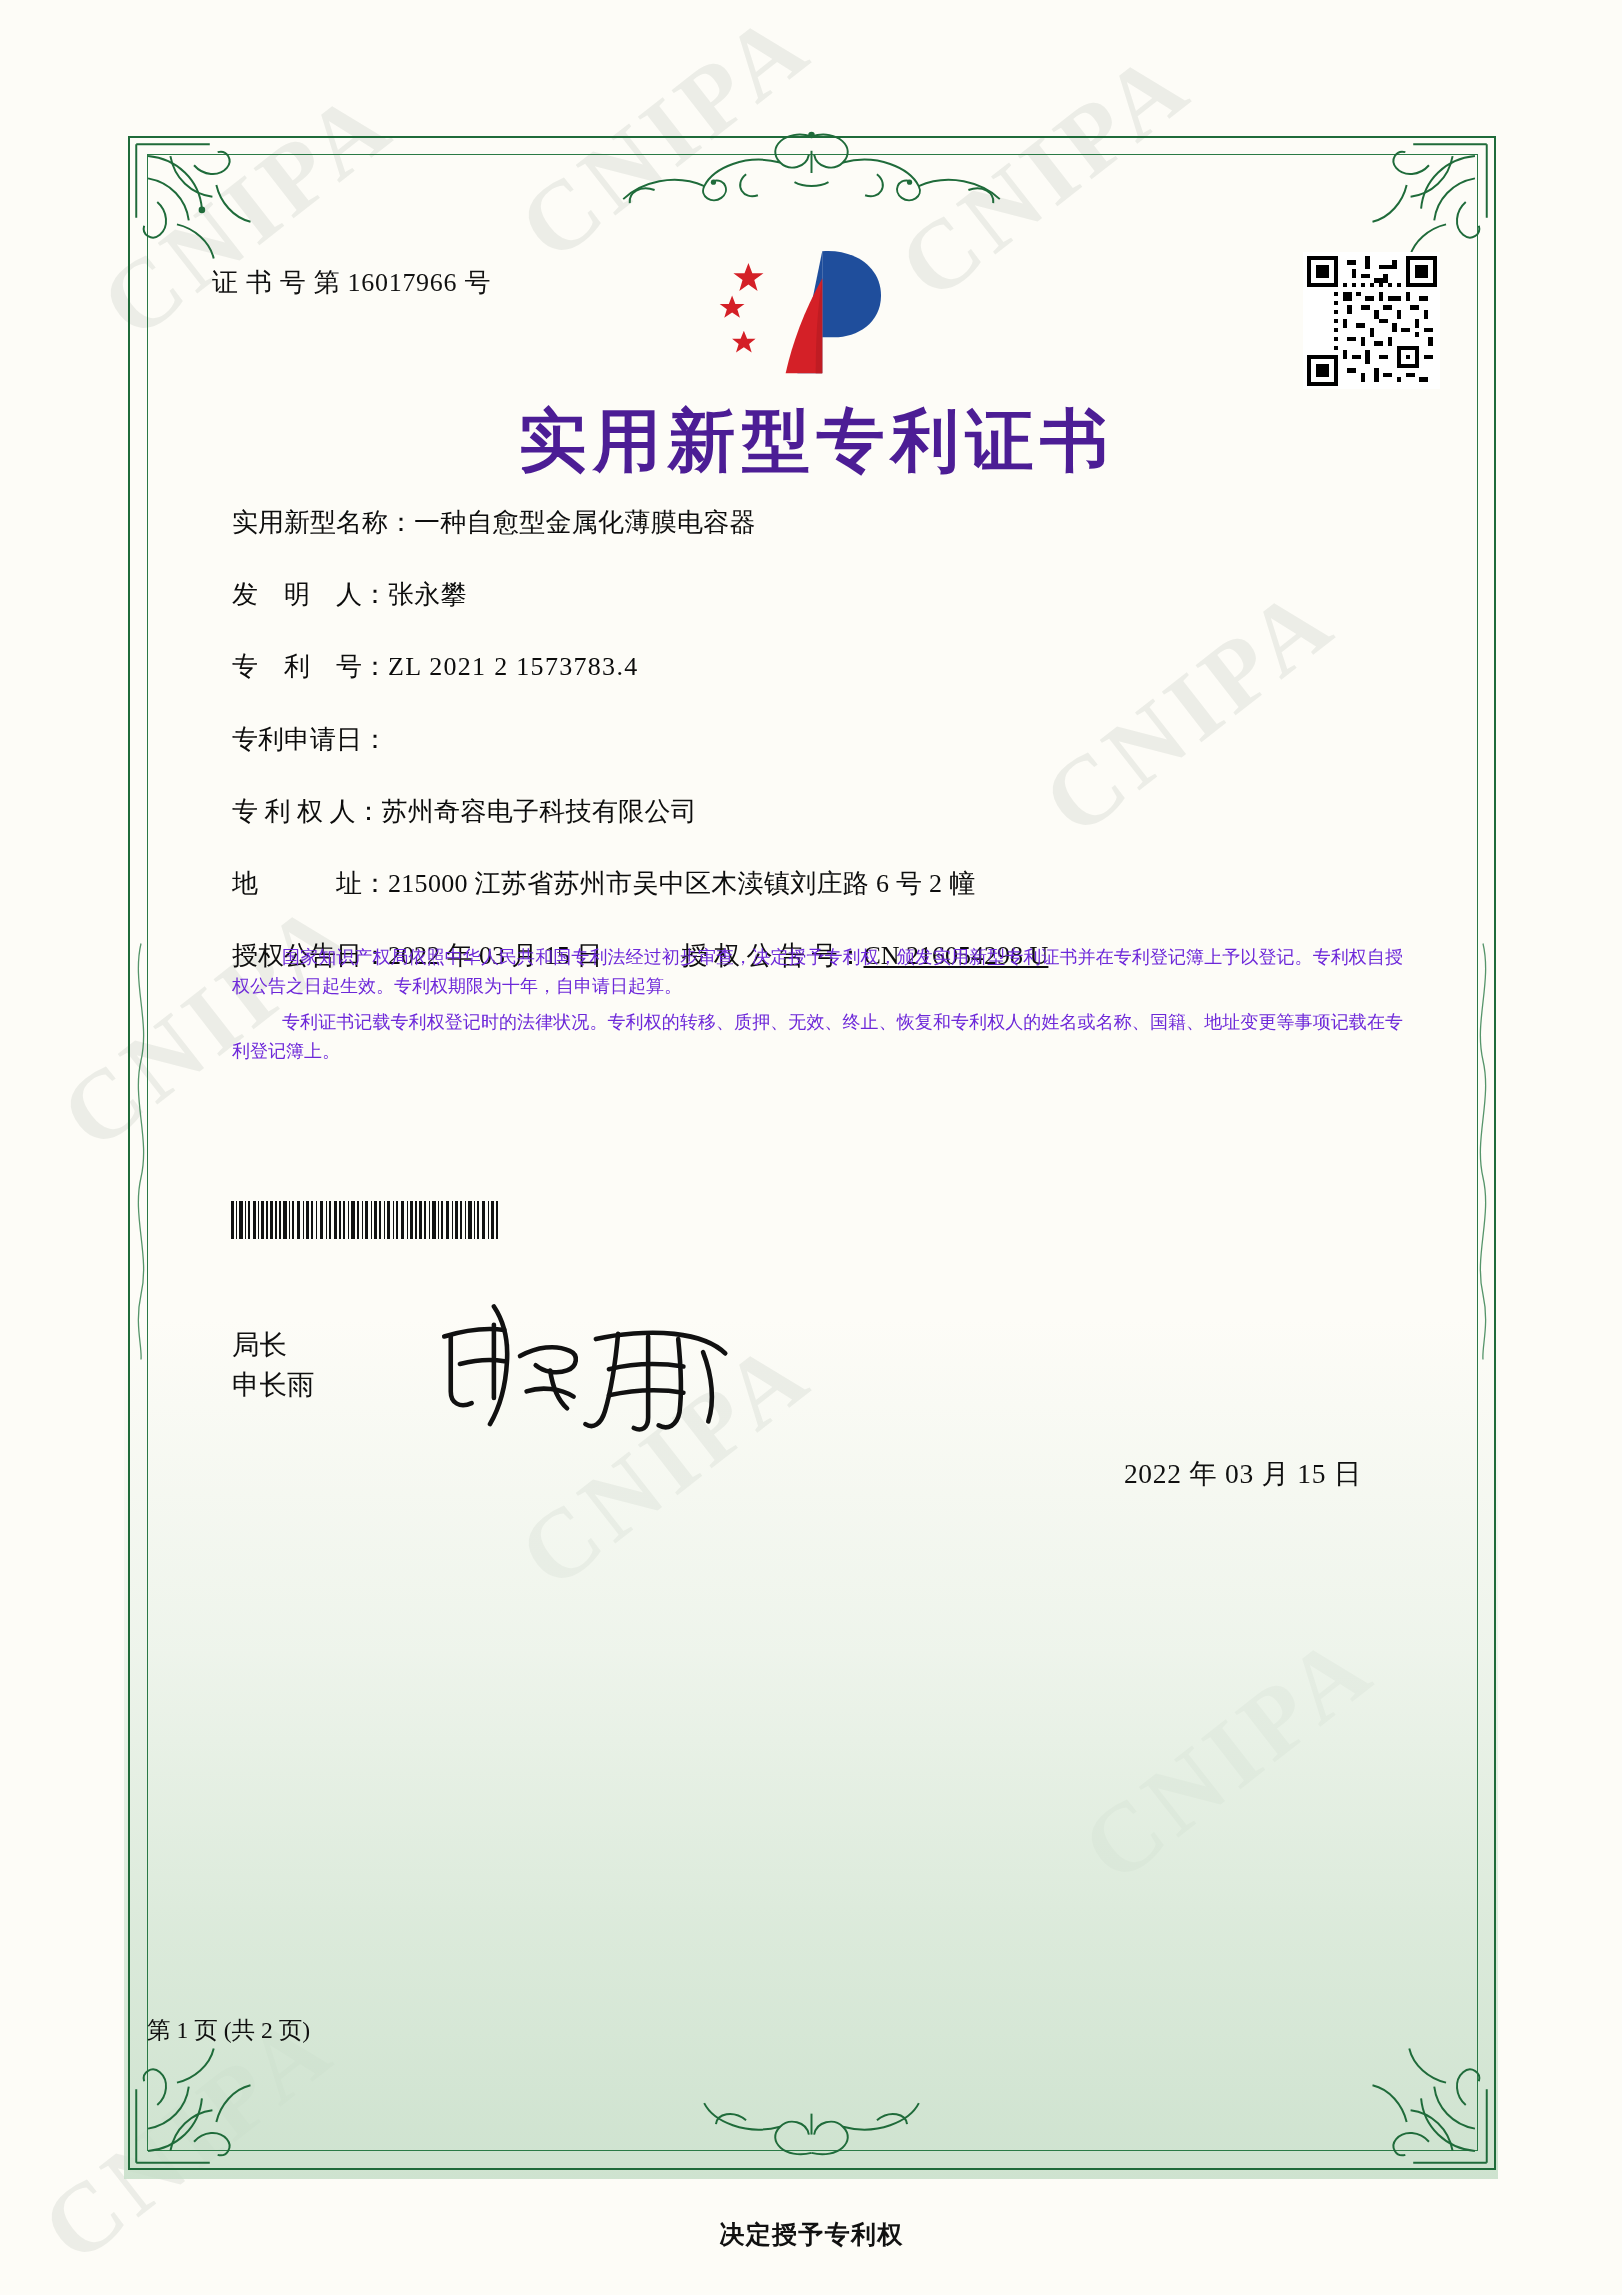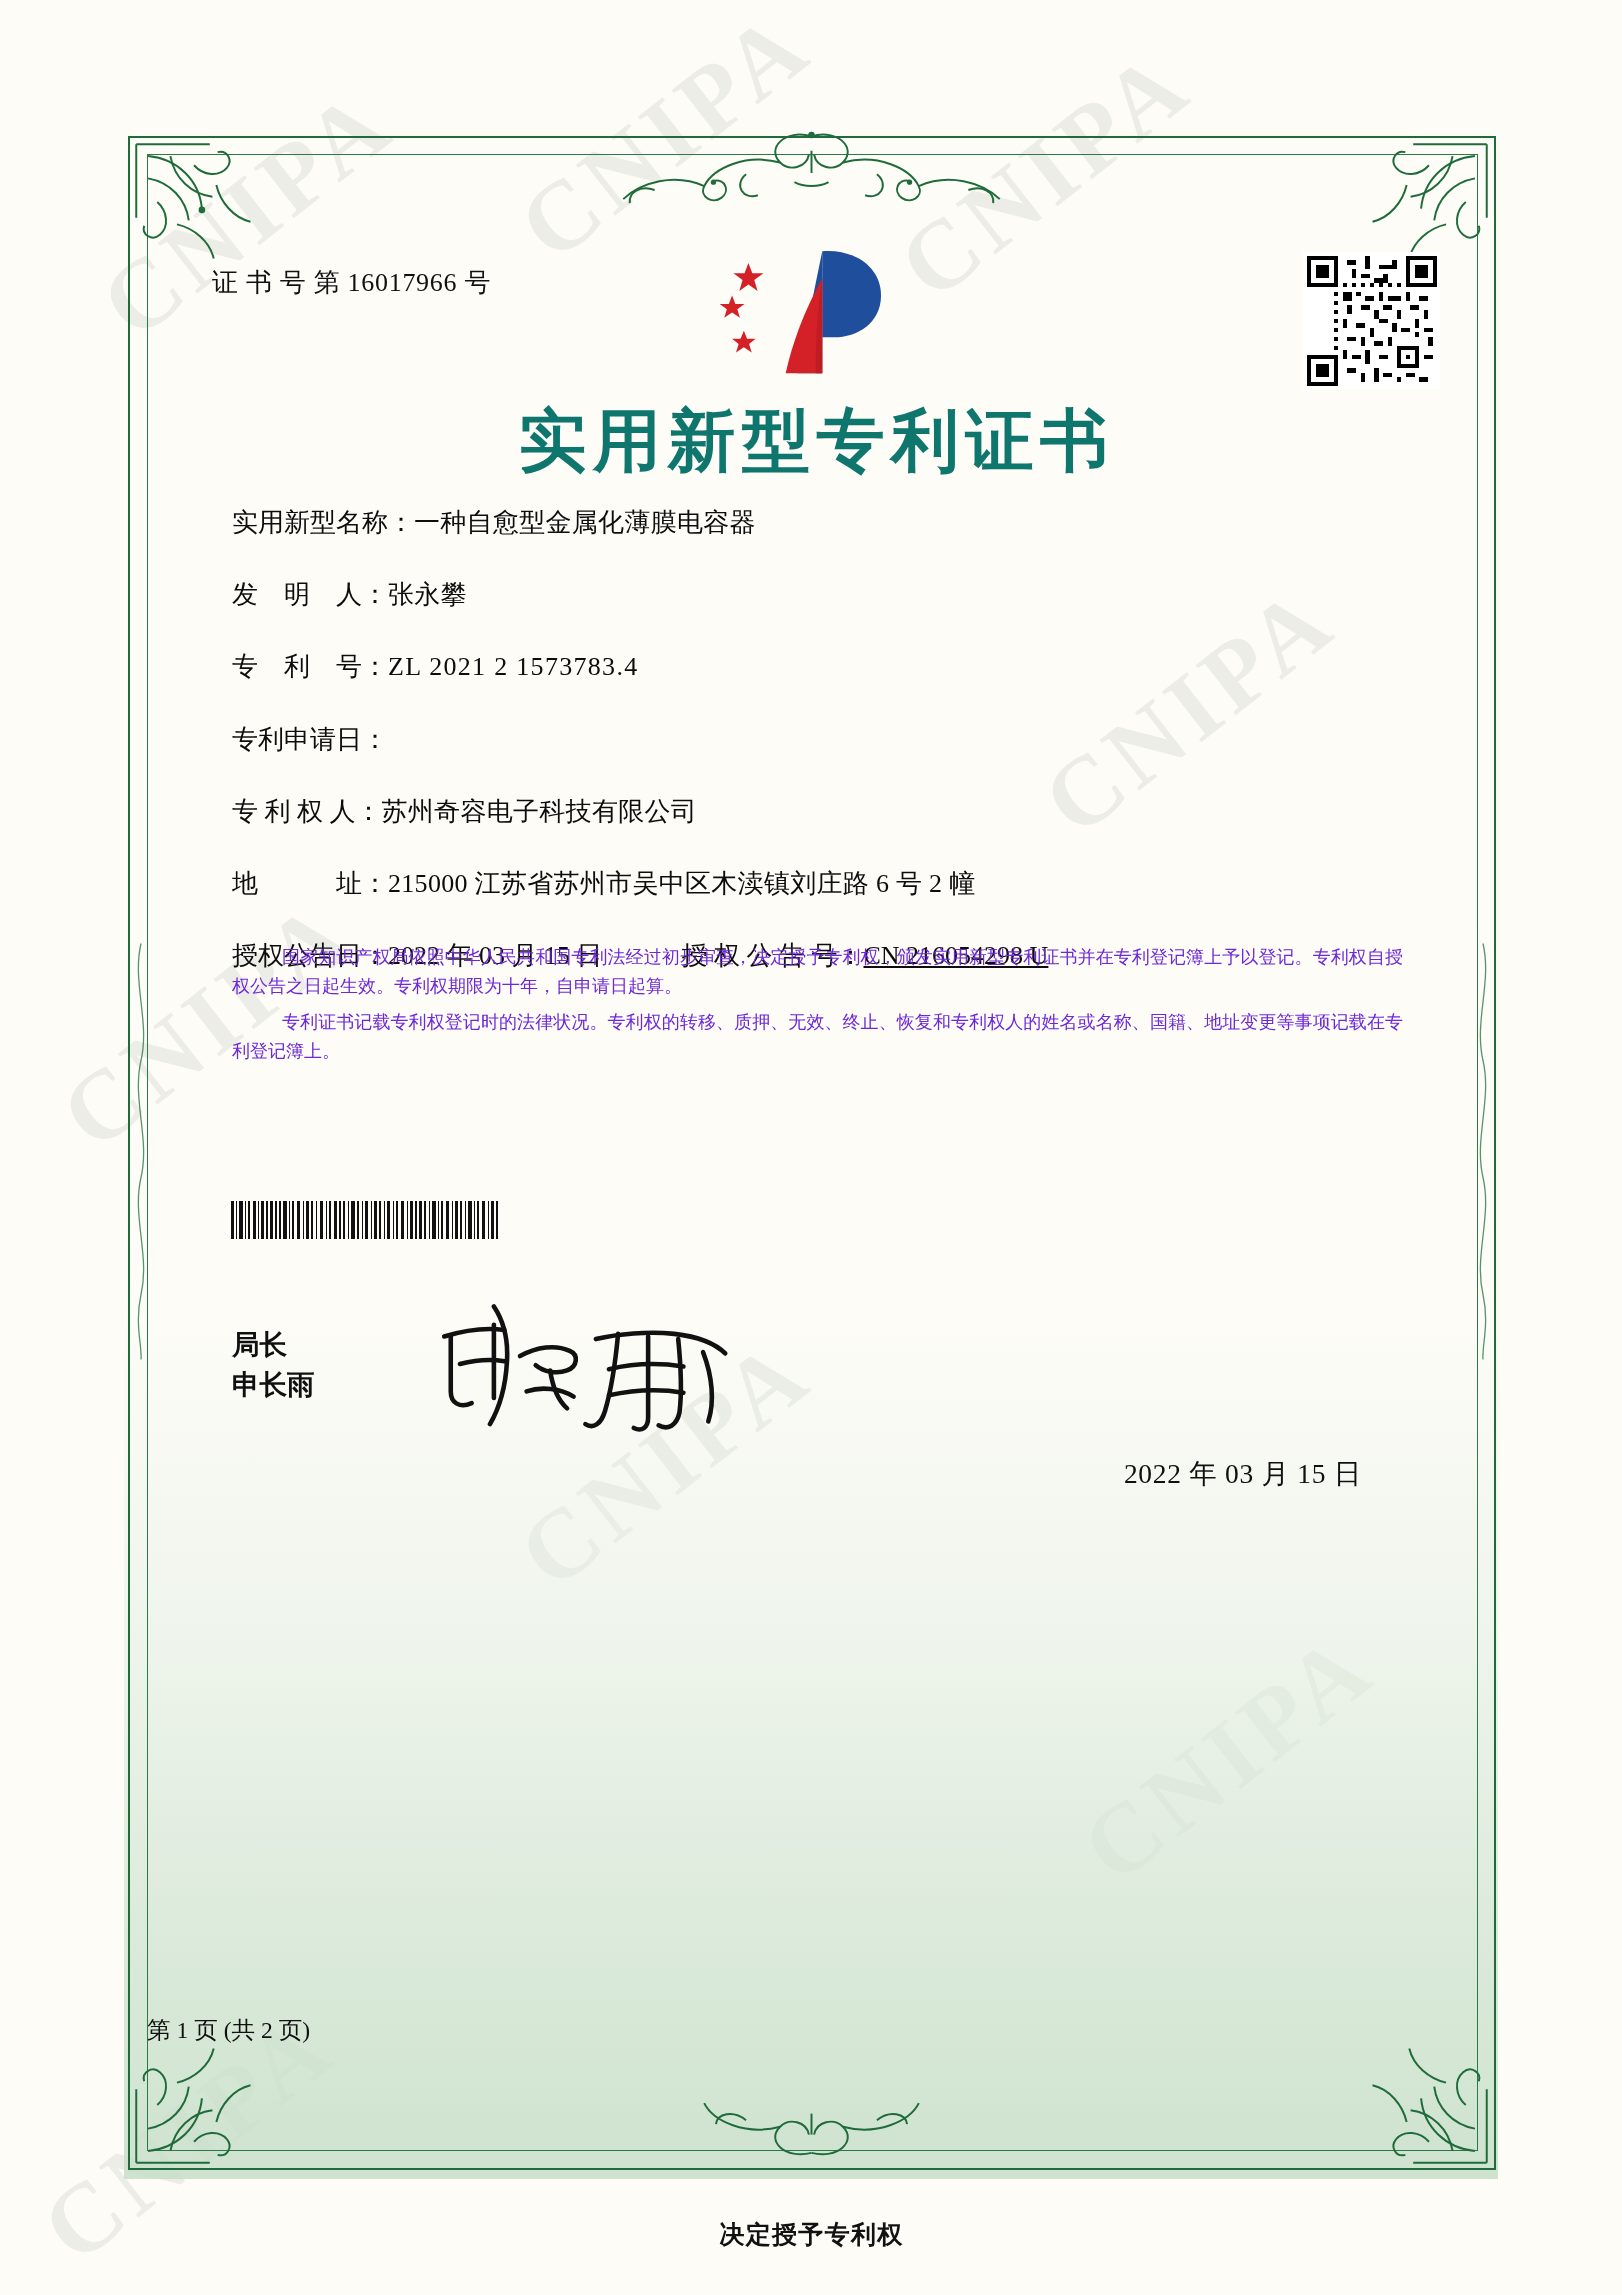--- a/index.html
+++ b/index.html
@@ -122,21 +122,21 @@
 
   .title {
     position: absolute;
     left: 0;
     right: 0;
     top: 242px;
     text-align: center;
     font-size: 68px;
     font-weight: 700;
     letter-spacing: 6.5px;
-    color: #0f766e;
+    color: #4c1d95;
     font-family: "DejaVu Serif", "Liberation Serif", serif;
   }
 
   .fields {
     position: absolute;
     left: 85px;
     top: 353px;
     width: 1178px;
   }
   .field-row {
@@ -190,21 +190,20 @@
     height: 38px;
   }
 
   .signature-block {
     position: absolute;
     left: 85px;
     top: 1171px;
     font-size: 27.5px;
     line-height: 1.45;
     color: #101010;
-    font-weight: bold;
   }
 
   .signature-img {
     position: absolute;
     left: 275px;
     top: 1139px;
     width: 366px;
     height: 151px;
   }
 

